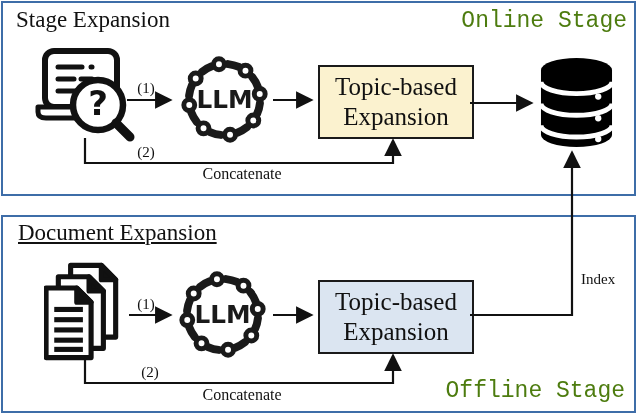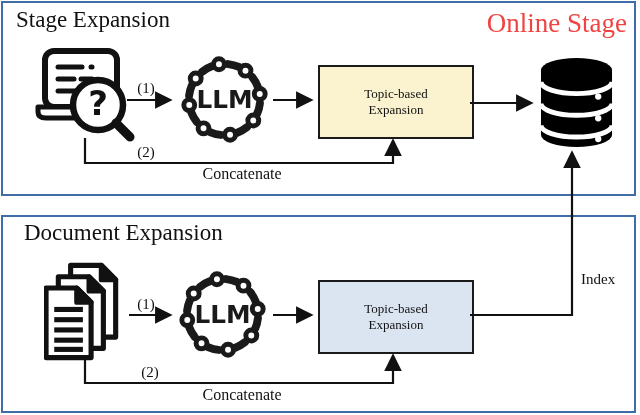--- a/index.html
+++ b/index.html
@@ -2,44 +2,45 @@
 <html><head>
 <meta charset="utf-8">
 <style>
   html,body{margin:0;padding:0;background:#fff;}
   .stage{position:relative;width:640px;height:415px;background:#fff;overflow:hidden;
          font-family:"Liberation Serif","DejaVu Serif",serif;color:#111;}
   .panel{position:absolute;left:1px;width:631px;border:2px solid #3e6da8;background:#fff;}
   .panel.top{top:1px;height:191px;}
   .panel.bottom{top:215px;height:194px;}
   .panel-title{position:absolute;font-size:23px;color:#111;white-space:nowrap;}
-  .stage-label{position:absolute;font-size:27px;color:#ef4444;white-space:nowrap;}
+  .stage-label{position:absolute;font-size:23px;color:#4d7c0f;white-space:nowrap;font-family:Liberation Mono, monospace;}
   .exp-box{position:absolute;width:152px;height:70px;border:2px solid #1a1a1a;
            display:flex;flex-direction:column;align-items:center;justify-content:center;
-           font-size:13px;line-height:1.22;text-align:center;z-index:4;}
+           font-size:25px;line-height:1.22;text-align:center;z-index:4;}
   .exp-box.q{background:#fbf2cf;}
   .exp-box.d{background:#dbe5f1;}
   .icon{position:absolute;z-index:4;}
   .lbl{position:absolute;font-size:15px;white-space:nowrap;z-index:6;}
   .lbl.center{text-align:center;}
   .connectors{position:absolute;left:0;top:0;z-index:5;pointer-events:none;}
   svg{display:block;}
 </style>
 </head>
 <body>
 
 <div class="stage">
 
   <div class="panel top"></div>
   <div class="panel bottom"></div>
 
   <div class="panel-title" style="left:16px;top:7px;">Stage Expansion</div>
   <div class="stage-label" style="right:13px;top:8px;">Online Stage</div>
 
-  <div class="panel-title" style="left:24px;top:220px;">Document Expansion</div>
+  <div class="panel-title" style="left:18px;top:220px;text-decoration:underline;">Document Expansion</div>
+  <div class="stage-label" style="right:15px;top:378px;">Offline Stage</div>
 
   <div class="icon" style="left:34px;top:47px;">
     <svg width="104" height="100" viewBox="0 0 104 100">
       <g fill="none" stroke="#111" stroke-linecap="round" stroke-linejoin="round">
         <rect x="11" y="4" width="72" height="56" rx="9" stroke-width="6" fill="#fff"></rect>
         <path d="M24,20 H48" stroke-width="5"></path>
         <path d="M57,20 h1" stroke-width="5"></path>
         <path d="M24,32 H40" stroke-width="5"></path>
         <path d="M47,32 H58" stroke-width="5"></path>
         <path d="M24,44 H42" stroke-width="5"></path>

